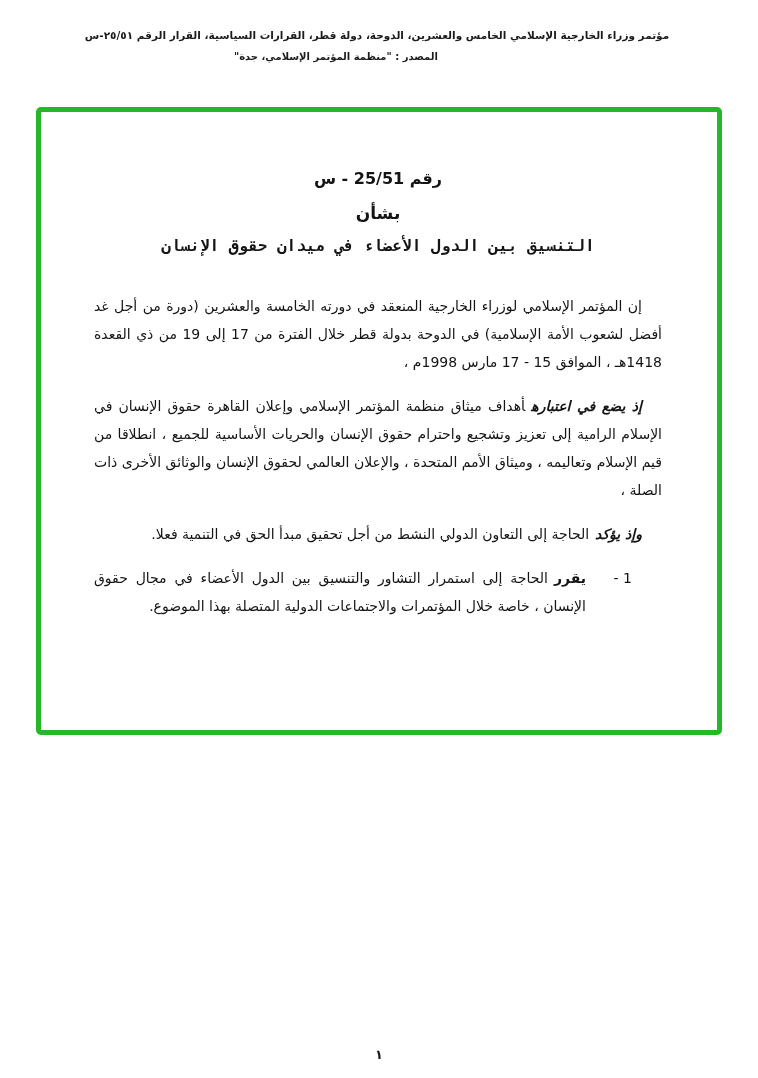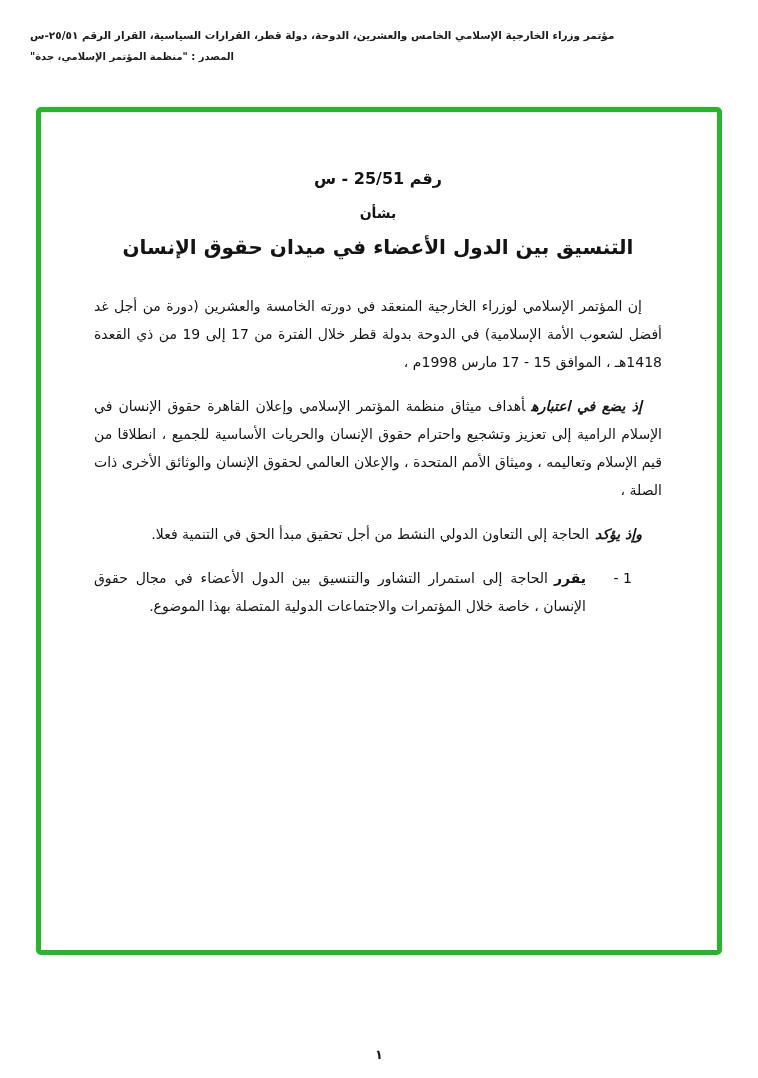--- a/index.html
+++ b/index.html
@@ -18,37 +18,37 @@
     height: 1078px;
     background: #ffffff;
   }
   
   .doc-header {
     position: absolute;
     top: 24px;
     left: 30px;
     right: 34px;
     direction: rtl;
-    text-align: left;
+    text-align: center;
     font-size: 10.5px;
     font-weight: bold;
     line-height: 22px;
     color: #1b1b1b;
   }
   .doc-header .line2 {
     padding-right: 82px;
     font-size: 10px;
   }
   
   .green-frame {
     position: absolute;
     left: 36px;
     top: 107px;
     width: 686px;
-    height: 848px;
+    height: 628px;
     box-sizing: border-box;
     border: 5px solid #24b829;
     border-radius: 5px;
     background: #ffffff;
   }
   .frame-inner {
     box-sizing: border-box;
     width: 100%;
     height: 100%;
     padding: 50px 55px 0 53px;
@@ -57,26 +57,27 @@
   .title-block {
     text-align: center;
     font-weight: bold;
     margin-bottom: 28px;
   }
   .title-block .t-number {
     font-size: 16px;
     line-height: 34px;
   }
   .title-block .t-about {
-    font-size: 14px;
+    font-size: 17px;
     line-height: 34px;
   }
   .title-block .t-subject {
-    font-size: 20px;
+    font-size: 16px;
     line-height: 34px;
+    font-family: Liberation Mono, monospace;
   }
   .doc-body {
     direction: rtl;
     text-align: justify;
     font-size: 14px;
     line-height: 28px;
   }
   .para {
     margin: 0 0 16px 0;
     text-indent: 20px;

